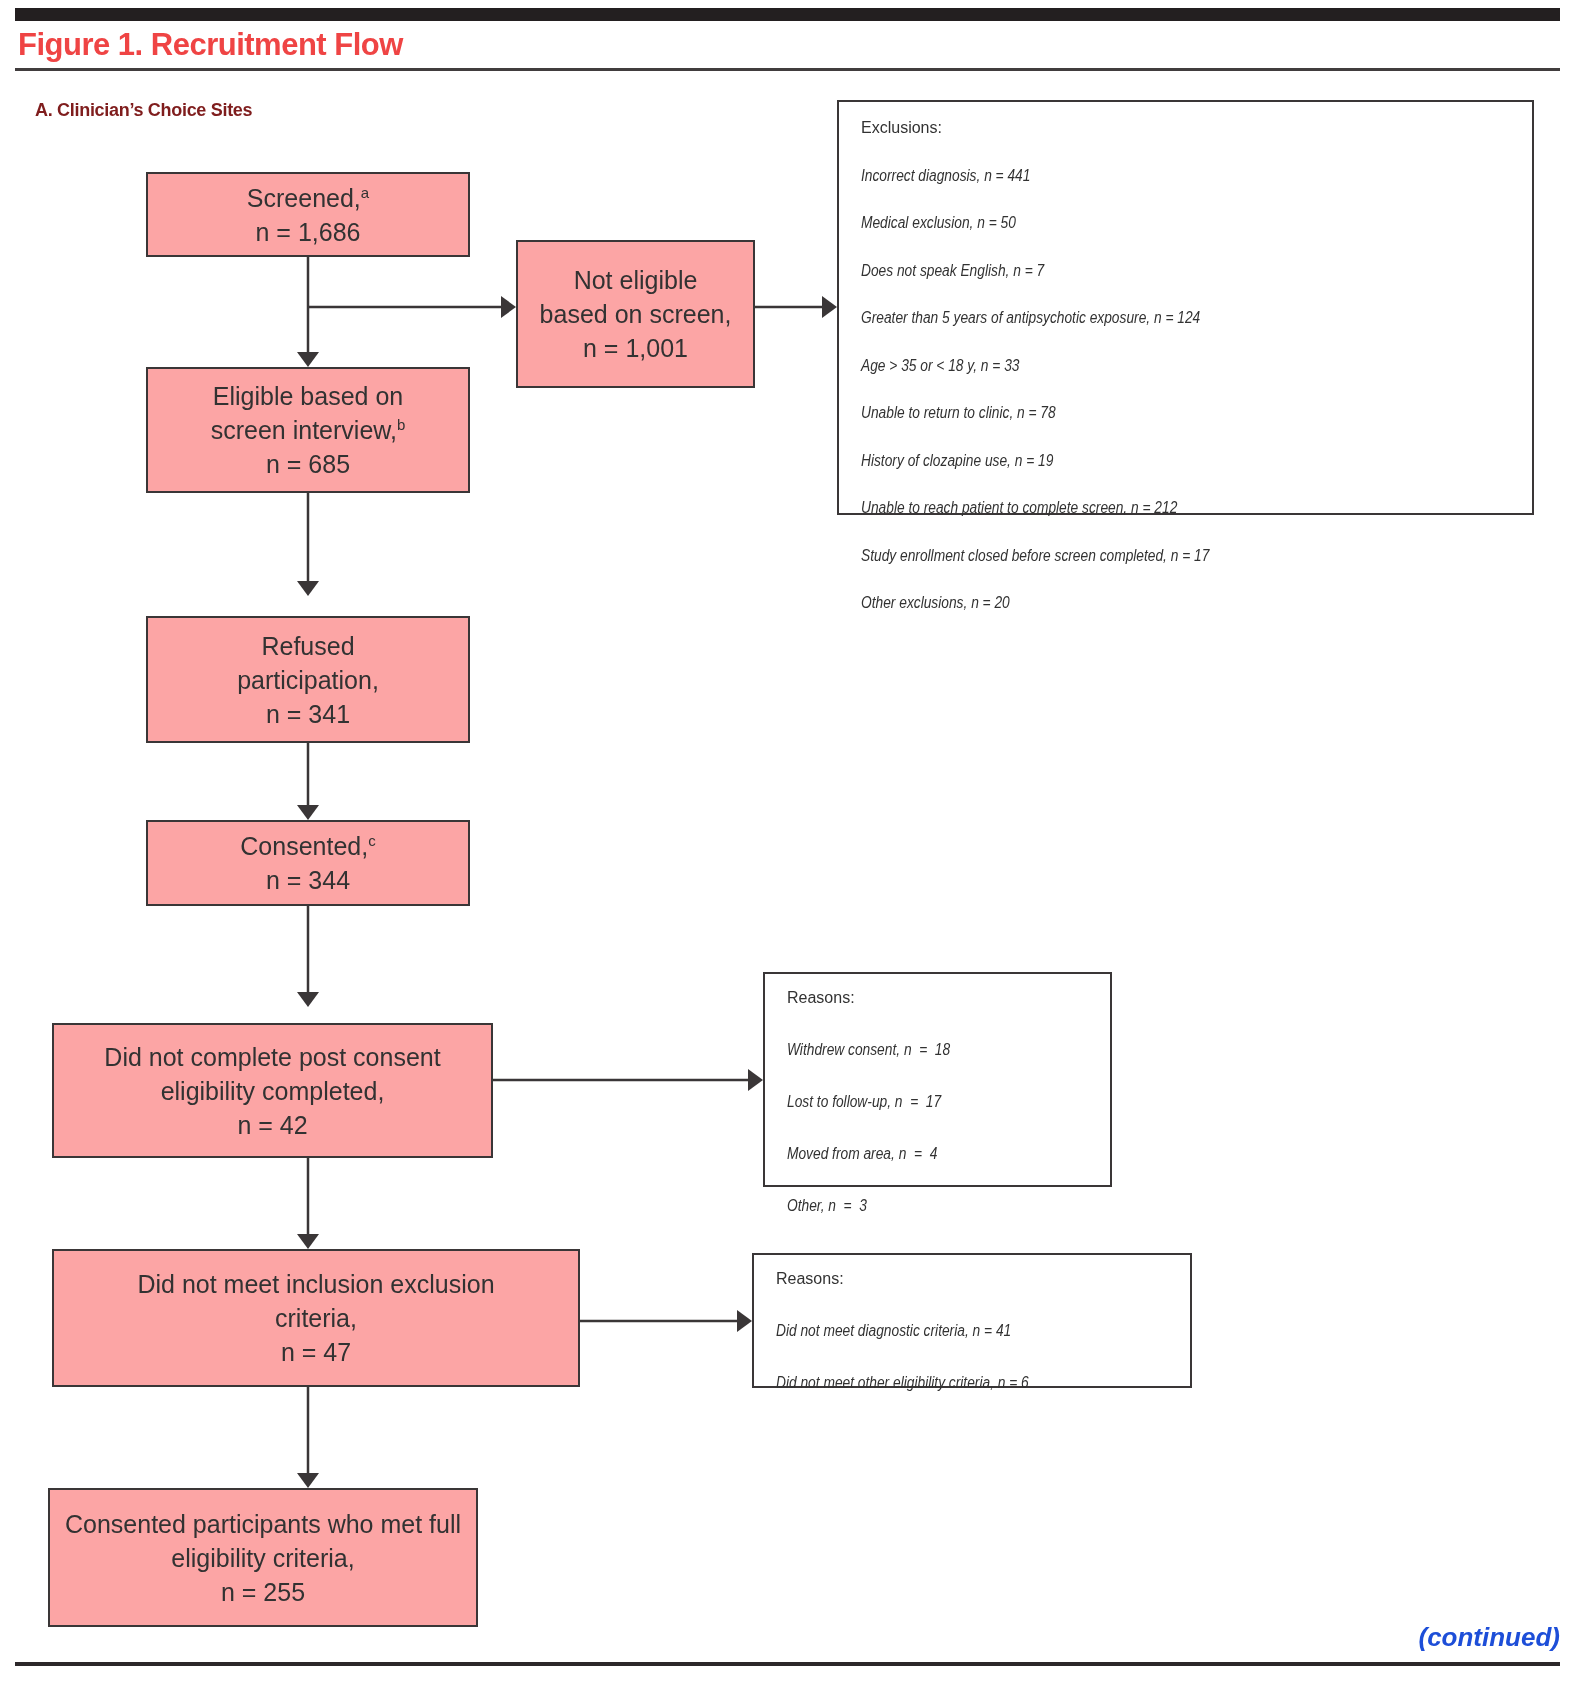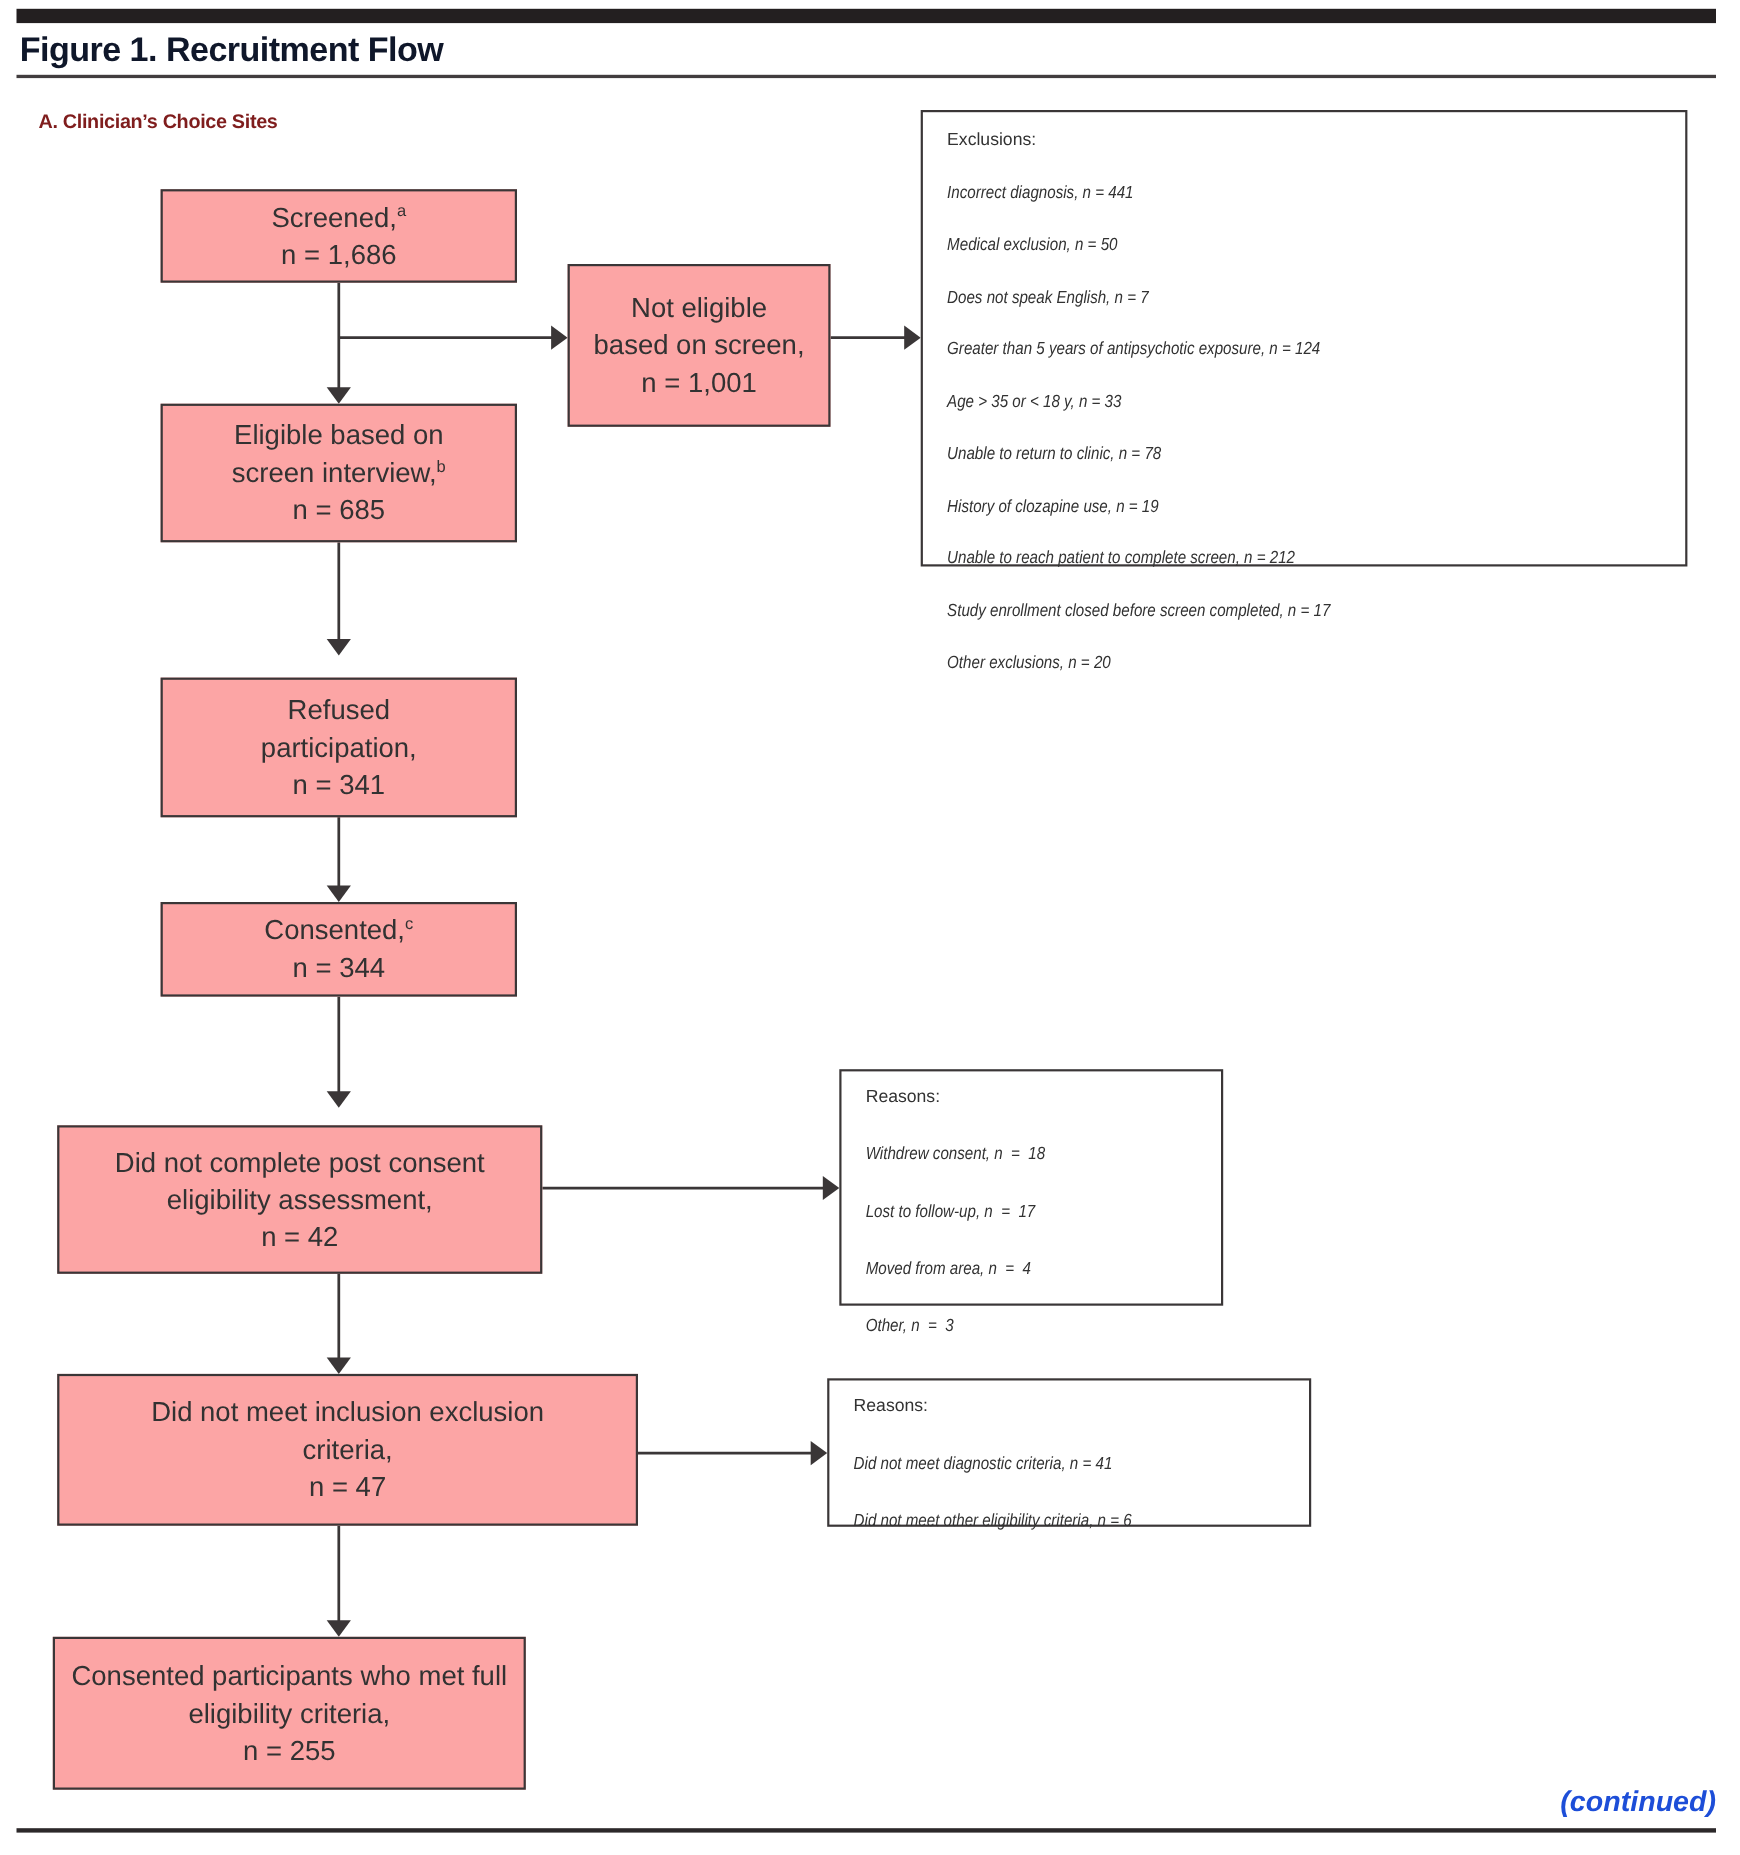--- a/index.html
+++ b/index.html
@@ -11,21 +11,21 @@
     font-family: "Liberation Sans", sans-serif;
     color: #323232;
     overflow: hidden;
   }
   .topbar {
     position: absolute; left: 15px; top: 8px; width: 1545px; height: 13px;
     background: #231f20;
   }
   .title {
     position: absolute; left: 18px; top: 27px;
-    font-size: 31px; font-weight: bold; color: #0f172a;
+    font-size: 31px; font-weight: bold; color: #ef4444;
     letter-spacing: -0.5px;
   }
   .title-rule {
     position: absolute; left: 15px; top: 68px; width: 1545px; height: 3px;
     background: #413d3e;
   }
   .section {
     position: absolute; left: 35px; top: 100px;
     font-size: 18px; font-weight: bold; color: #7f1d1d;
     letter-spacing: -0.3px;
@@ -162,21 +162,21 @@
     <div class="bl">n = 341</div>
   </div>
 
   <div class="box" style="left:146px; top:820px; width:324px; height:86px;">
     <div class="bl"><span>Consented,</span><sup class="sup">c</sup></div>
     <div class="bl">n = 344</div>
   </div>
 
   <div class="box" style="left:52px; top:1007px; width:441px; height:135px;margin-top:16px;">
     <div class="bl">Did not complete post consent</div>
-    <div class="bl">eligibility assessment,</div>
+    <div class="bl">eligibility completed,</div>
     <div class="bl">n = 42</div>
   </div>
 
   <div class="listbox" style="left:763px; top:972px; width:349px; height:215px; --lh:41px; padding-top:3px;">
     <div class="lh">Reasons:</div>
     <div class="li"><span class="it">Withdrew consent, n  =  18</span></div>
     <div class="li"><span class="it">Lost to follow-up, n  =  17</span></div>
     <div class="li"><span class="it">Moved from area, n  =  4</span></div>
     <div class="li"><span class="it">Other, n  =  3</span></div>
   </div>

